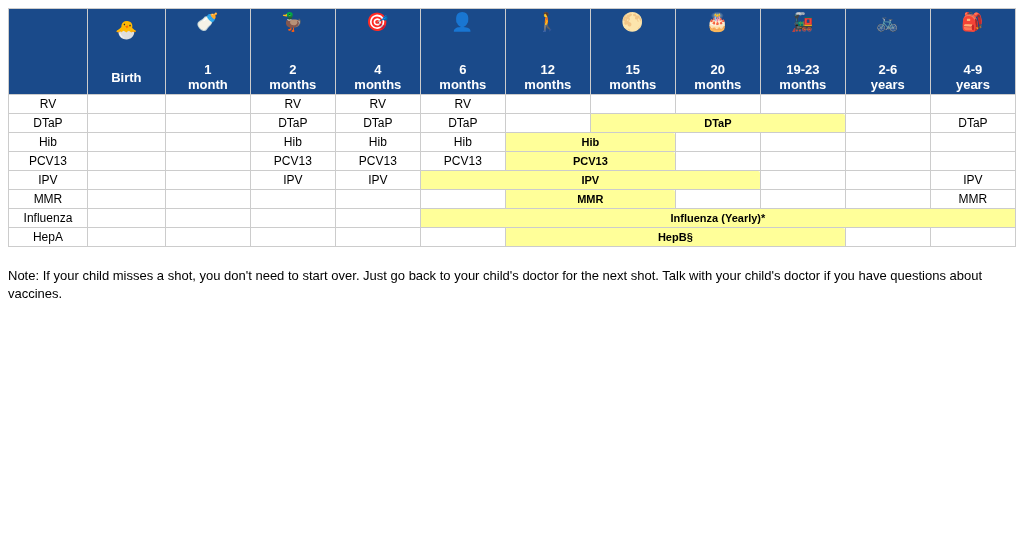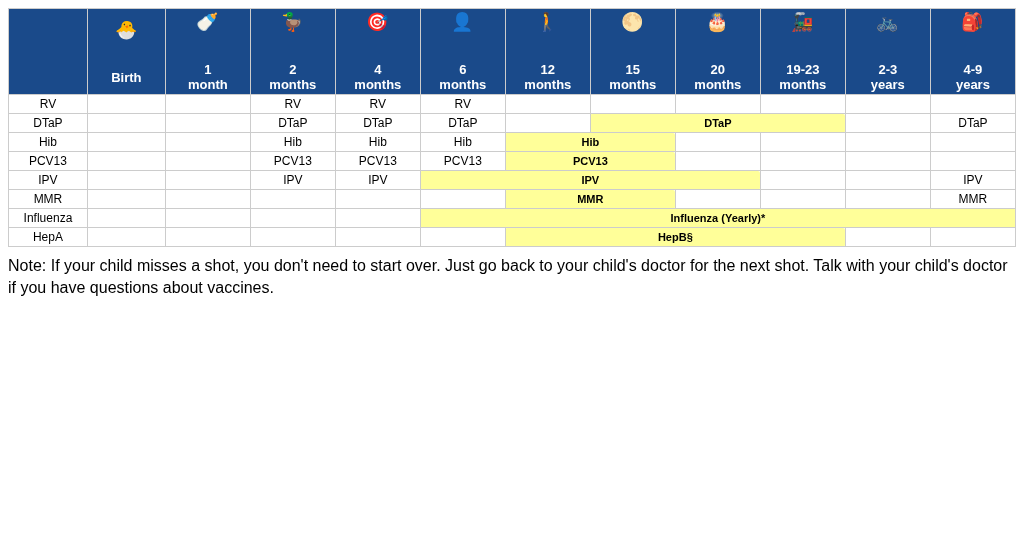--- a/index.html
+++ b/index.html
@@ -65,22 +65,22 @@
       font-size: 11px;
       font-weight: bold;
       color: #000;
     }
 
     .empty-cell {
       background: #fff;
     }
 
     .note-section {
-      margin-top: 8px;
-      font-size: 16px;
+      margin-top: 20px;
+      font-size: 13px;
       color: #000;
       line-height: 1.4;
     }
 
   </style>
 </head>
 <body>
 
 <table class="schedule-table">
   <thead>
@@ -126,21 +126,21 @@
           <span class="header-age">20</span>
           <span class="header-unit">months</span>
         </th>
         <th class="header-cell" style="min-width: 60px;">
           <span class="header-icon">🚂</span>
           <span class="header-age">19-23</span>
           <span class="header-unit">months</span>
         </th>
         <th class="header-cell" style="min-width: 60px;">
           <span class="header-icon">🚲</span>
-          <span class="header-age">2-3</span>
+          <span class="header-age">2-6</span>
           <span class="header-unit">years</span>
         </th>
         <th class="header-cell" style="min-width: 60px;">
           <span class="header-icon">🎒</span>
           <span class="header-age">4-9</span>
           <span class="header-unit">years</span>
         </th>
       </tr>
   </thead>
   <tbody id="vaccine-rows">

